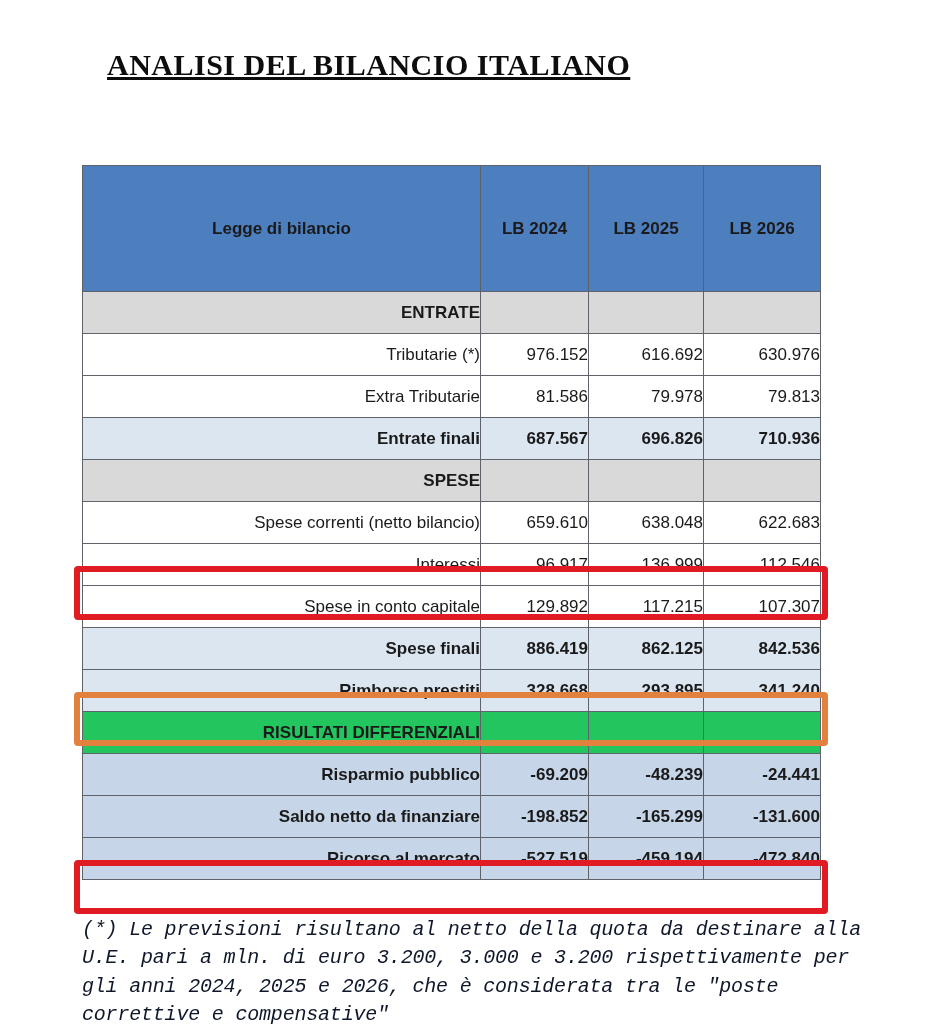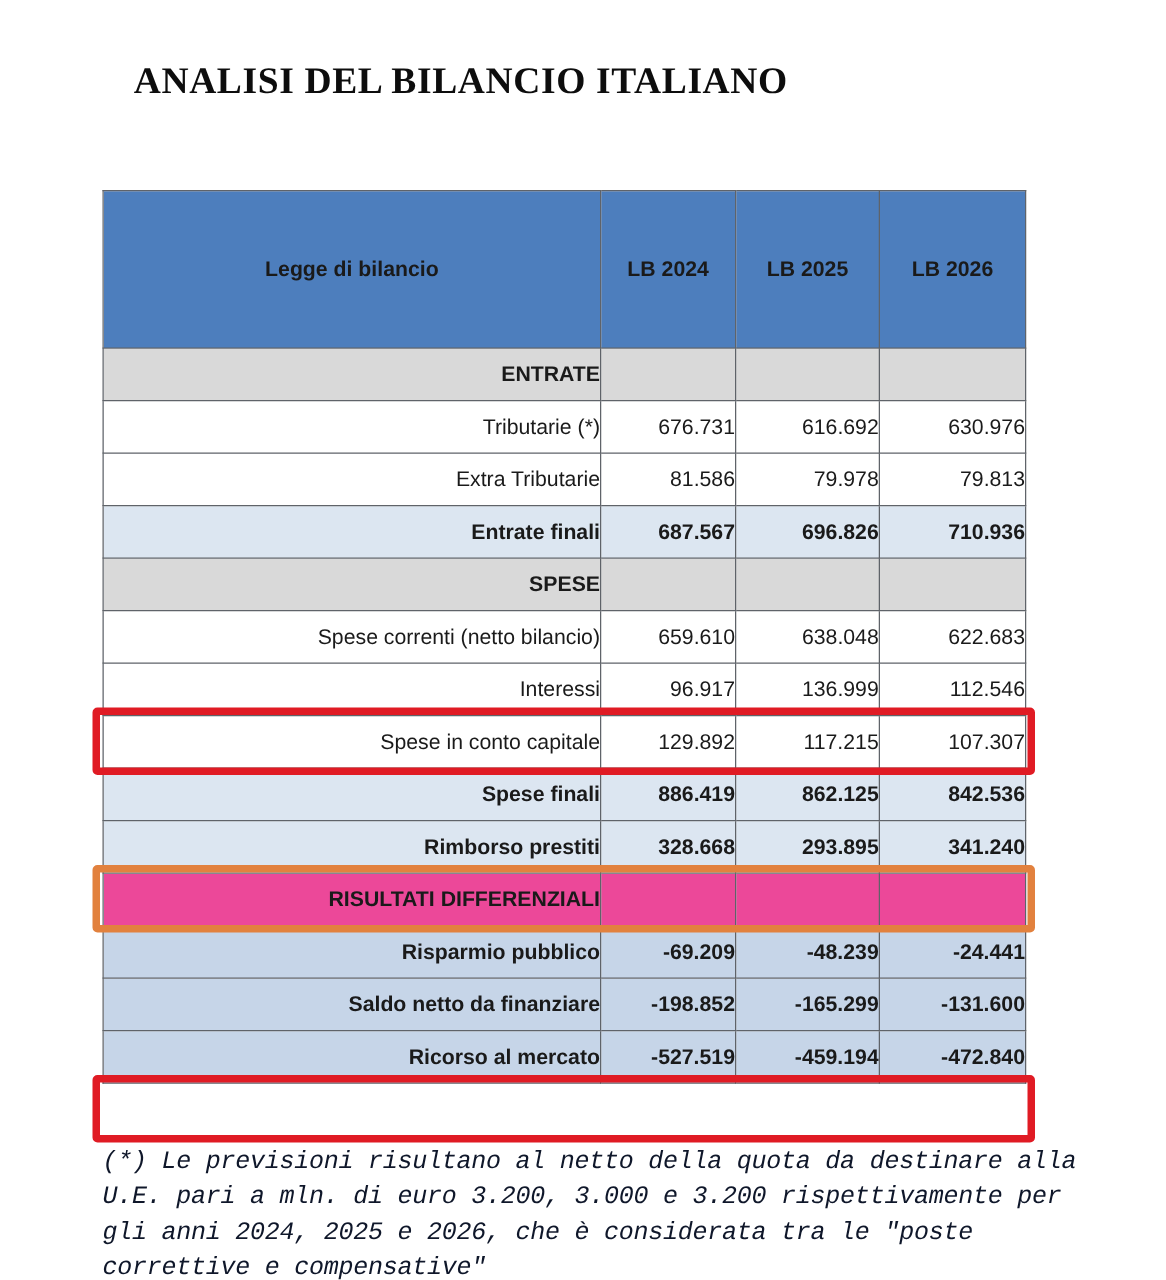--- a/index.html
+++ b/index.html
@@ -18,31 +18,33 @@
   .page-title {
     position: absolute;
     left: 107px;
     top: 48px;
     font-family: "Liberation Serif", serif;
     font-weight: bold;
     font-size: 30px;
     letter-spacing: 0.5px;
     color: #0d0d0d;
     white-space: nowrap;
+    text-decoration: underline;
   }
   .table-wrap {
     position: absolute;
     left: 82px;
     top: 152px;
     width: 738px;
   }
   table.budget {
     border-collapse: collapse;
     table-layout: fixed;
     width: 738px;
+    margin-top: 13px;
   }
   col.c-label { width: 398px; }
   col.c-y1 { width: 108px; }
   col.c-y2 { width: 115px; }
   col.c-y3 { width: 117px; }
 
   table.budget th,
   table.budget td {
     border: 1px solid #5f6369;
     padding: 0;
@@ -59,21 +61,21 @@
     text-align: center;
     font-size: 17px;
   }
   tbody td { height: 41px; background: #ffffff; }
   td.label { text-align: right; }
   td.num   { text-align: right; padding-right: 9px; }
 
   tr.section td { background: var(--section-bg, #d9d9d9); font-weight: bold; }
   tr.total td   { background: var(--total-bg, #dce6f1);  font-weight: bold; }
   tr.diff td    { background: var(--diff-bg, #c6d5e8);   font-weight: bold; }
-  tr.white-section td { background: #ec4899; font-weight: bold; }
+  tr.white-section td { background: #22c55e; font-weight: bold; }
 
   .indent-1 { padding-left: 9px; }
   .indent-2 { padding-left: 26px; }
   .indent-3 { padding-left: 46px; }
 
   .hl {
     position: absolute;
     left: -8px;
     width: 754px;
     border: 6px solid #e01b24;
@@ -124,21 +126,21 @@
       </thead>
       <tbody>
         <tr class="section">
           <td class="label indent-1">ENTRATE</td>
           <td class="num"></td>
           <td class="num"></td>
           <td class="num"></td>
         </tr>
         <tr>
           <td class="label indent-2">Tributarie (*)</td>
-          <td class="num">676.731</td>
+          <td class="num">976.152</td>
           <td class="num">616.692</td>
           <td class="num">630.976</td>
         </tr>
         <tr>
           <td class="label indent-2">Extra Tributarie</td>
           <td class="num">81.586</td>
           <td class="num">79.978</td>
           <td class="num">79.813</td>
         </tr>
         <tr class="total">

